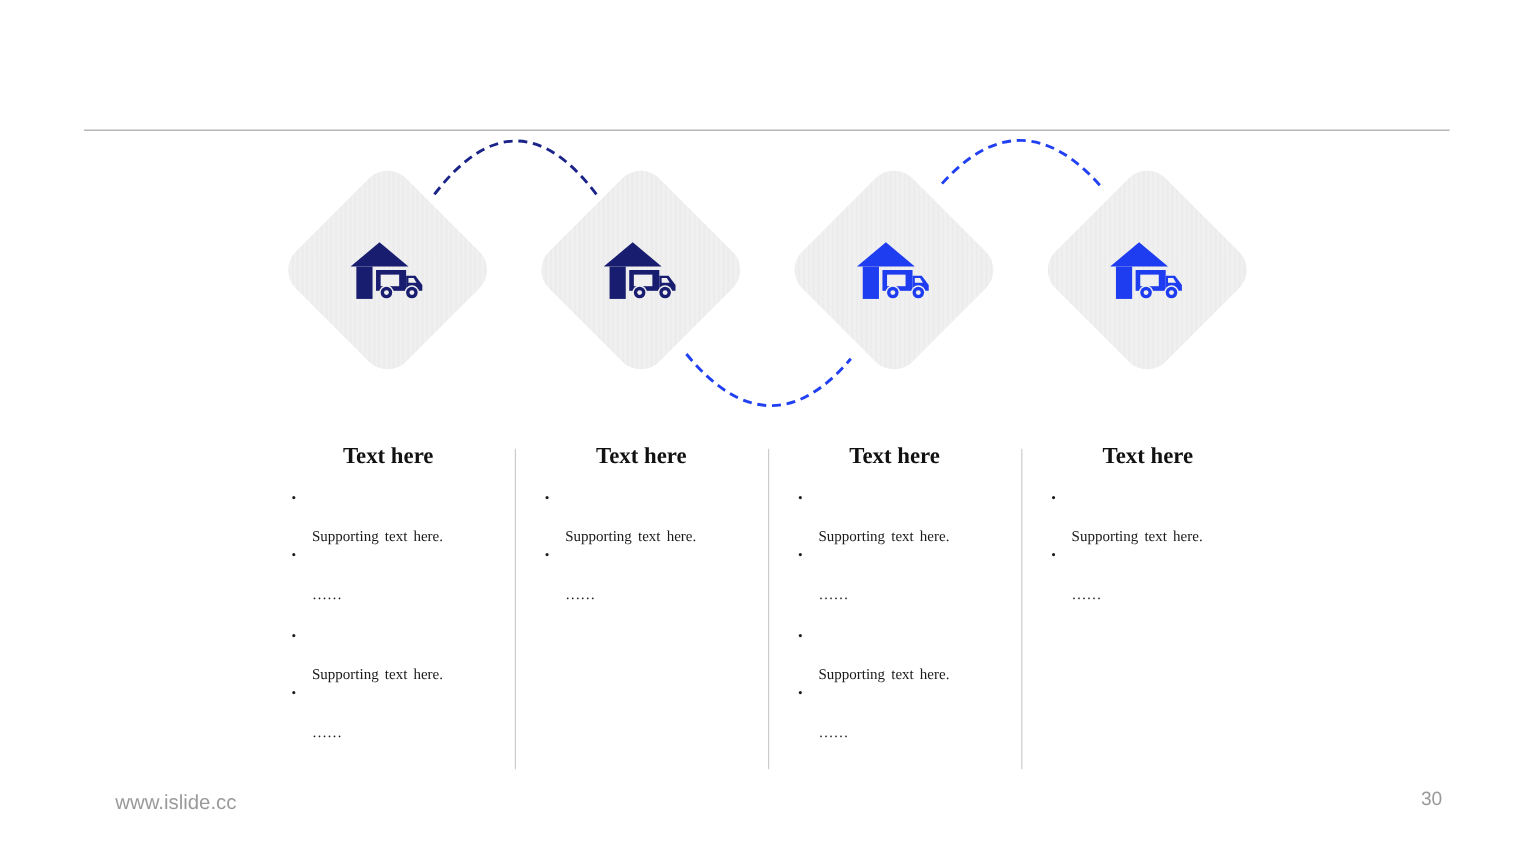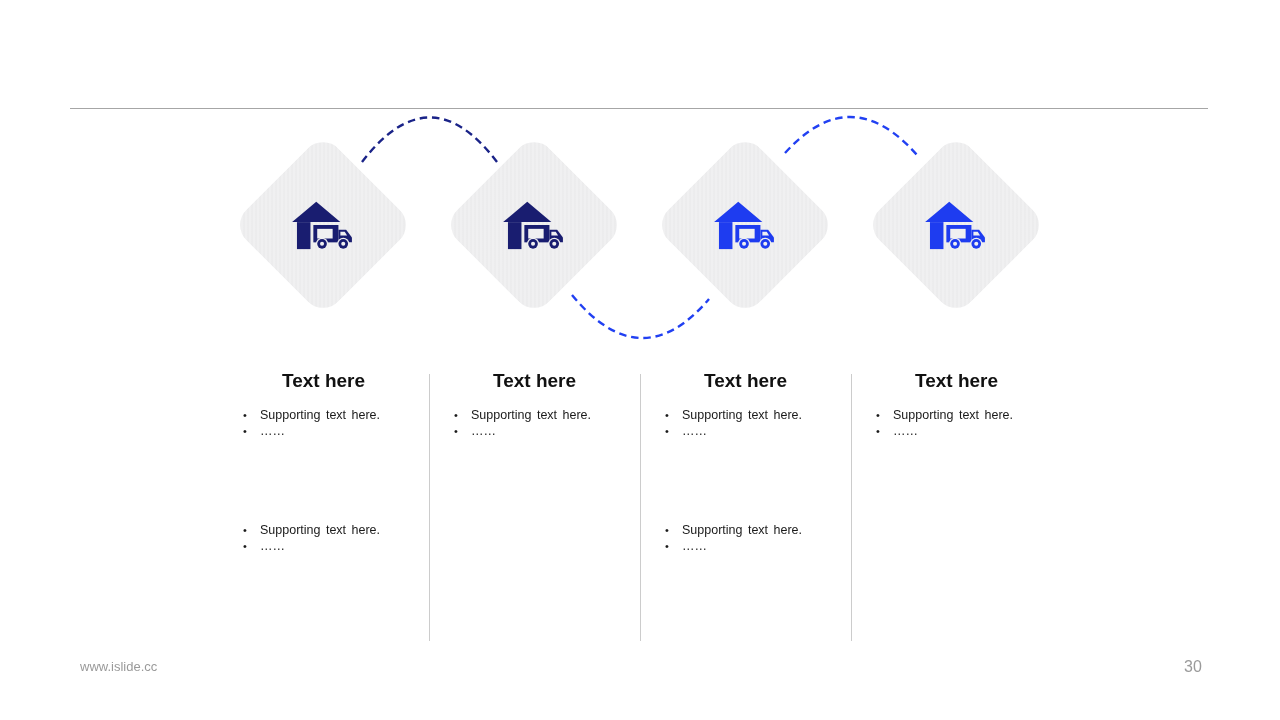--- a/index.html
+++ b/index.html
@@ -23,37 +23,37 @@
     background-image:repeating-linear-gradient(45deg,rgba(0,0,0,0.015) 0 2px,rgba(255,255,255,0) 2px 4px);
   }
   .d1{left:258px}.d2{left:469px}.d3{left:680px}.d4{left:891px}
   .step-icon{position:absolute;left:50%;top:50%;transform:translate(-50%,-50%);}
   .icon-navy{color:#191d70;}
   .icon-blue{color:#1e3cf0;}
   .step-icon .solid{fill:currentColor;}
   .step-icon .hole{fill:#f0f0f1;}
 
   
-  .col{position:absolute;top:369px;width:211px;height:272px;}
+  .col{position:absolute;top:369px;width:211px;height:272px;font-family:Liberation Serif, serif;}
   .c1{left:218px}.c2{left:429px}.c3{left:640px}.c4{left:851px}
   .col-title{
     margin:0;text-align:center;font-size:19px;line-height:24px;
     font-weight:bold;color:#111111;
   }
   .group{position:absolute;left:0;right:0;}
   .g1{top:38px}
   .g2{top:153px}
   .bullet-line{display:flex;align-items:flex-start;font-size:12.5px;line-height:16px;color:#1a1a1a;word-spacing:2px;}
   .bullet-marker{flex:none;width:17px;margin-left:25px;font-size:11px;color:#1a1a1a;}
-  .bullet-text{flex:1;}
+  .bullet-text{flex:1;margin-top:32px;}
 
   .divider{position:absolute;top:374px;width:1px;height:267px;background:#cccccc;}
   .dv1{left:429px}.dv2{left:640px}.dv3{left:851px}
 
-  .footer-url{position:absolute;left:80px;top:659px;font-size:13px;color:#9a9a9a;}
+  .footer-url{position:absolute;left:96px;top:659px;font-size:17px;color:#9a9a9a;}
   .page-number{position:absolute;left:1176px;top:658px;width:34px;text-align:center;font-size:16px;color:#9a9a9a;}
 </style>
 </head>
 <body>
 
 <div class="slide">
 
   <div class="top-line"></div>
 
   <svg class="arcs" width="1280" height="400" viewBox="0 0 1280 400">

